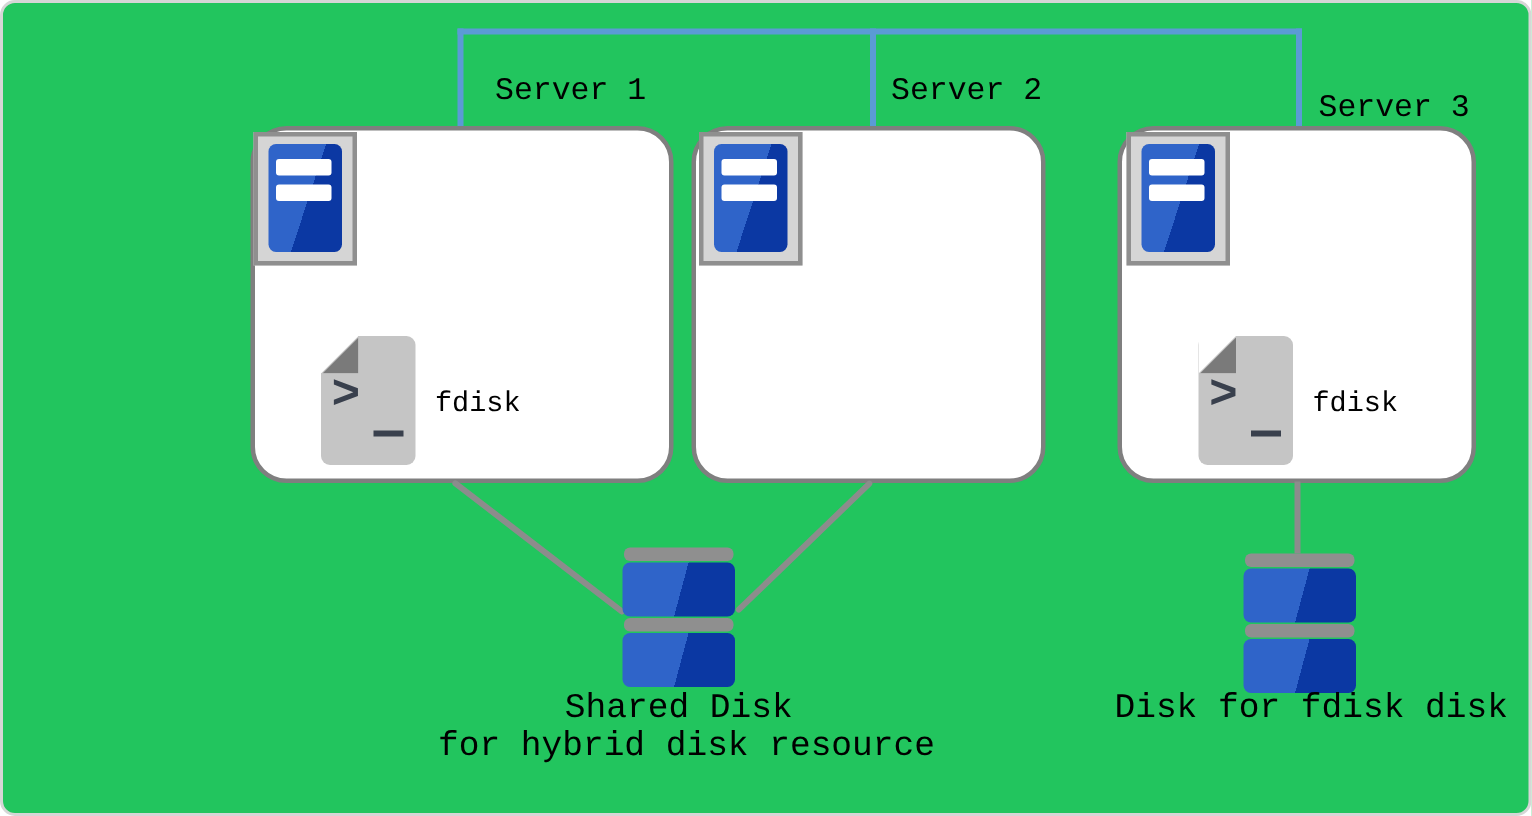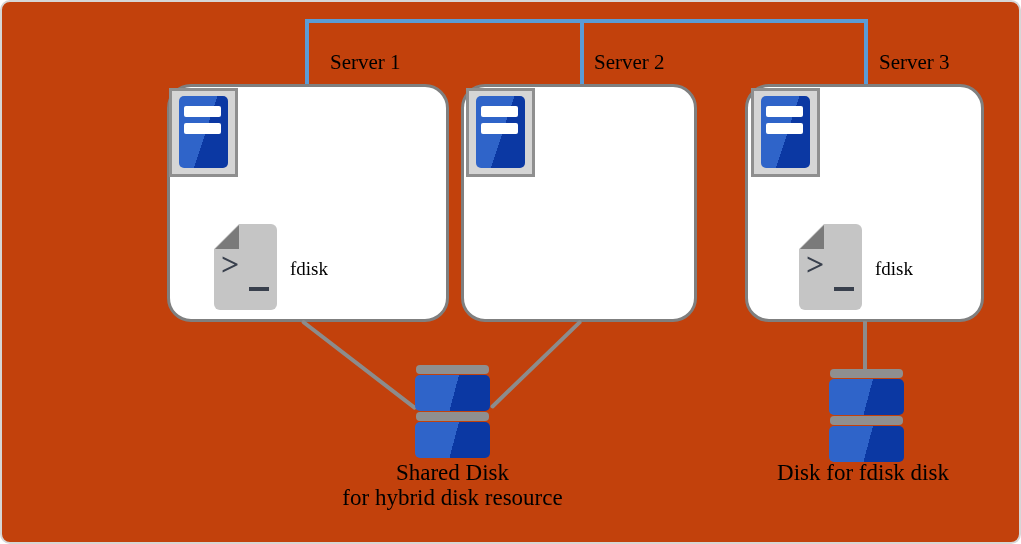--- a/index.html
+++ b/index.html
@@ -1,41 +1,41 @@
 <!DOCTYPE html>
 <html><head>
 <meta charset="utf-8">
 <style>
   html,body{margin:0;padding:0;background:#ffffff;}
   .canvas{
     position:relative;
     width:1017px;height:540px;
     margin:0;
-    background:#c2410c;
+    background:#22c55e;
     border:2px solid #D6D6D6;
     border-radius:10px;
     overflow:hidden;
-    font-family:Liberation Serif, serif;
+    font-family:Liberation Mono, monospace;
     color:#000;
   }
 
   
   .net{position:absolute;background:#5B9BD5;}
   .net-h{left:303px;top:17px;width:563px;height:4px;}
   .net-v{width:4px;top:17px;height:65px;}
   .net-v1{left:303px;}
   .net-v2{left:578px;}
   .net-v3{left:862px;}
 
   
   .server-label{
     position:absolute;top:49px;
     font-size:21px;line-height:22px;color:#000;white-space:nowrap;
   }
-  .lbl1{left:328px;} .lbl2{left:592px;text-align:right;} .lbl3{left:877px;}
+  .lbl1{left:328px;} .lbl2{left:592px;text-align:right;} .lbl3{left:877px;margin-top:11px;}
 
   
   .server-box{
     position:absolute;top:82px;height:238px;
     background:#fff;border:3px solid #7F7F7F;border-radius:24px;
     box-sizing:border-box;
   }
   .box1{left:165px;width:282px;}
   .box2{left:459px;width:236px;}
   .box3{left:743px;width:239px;}

